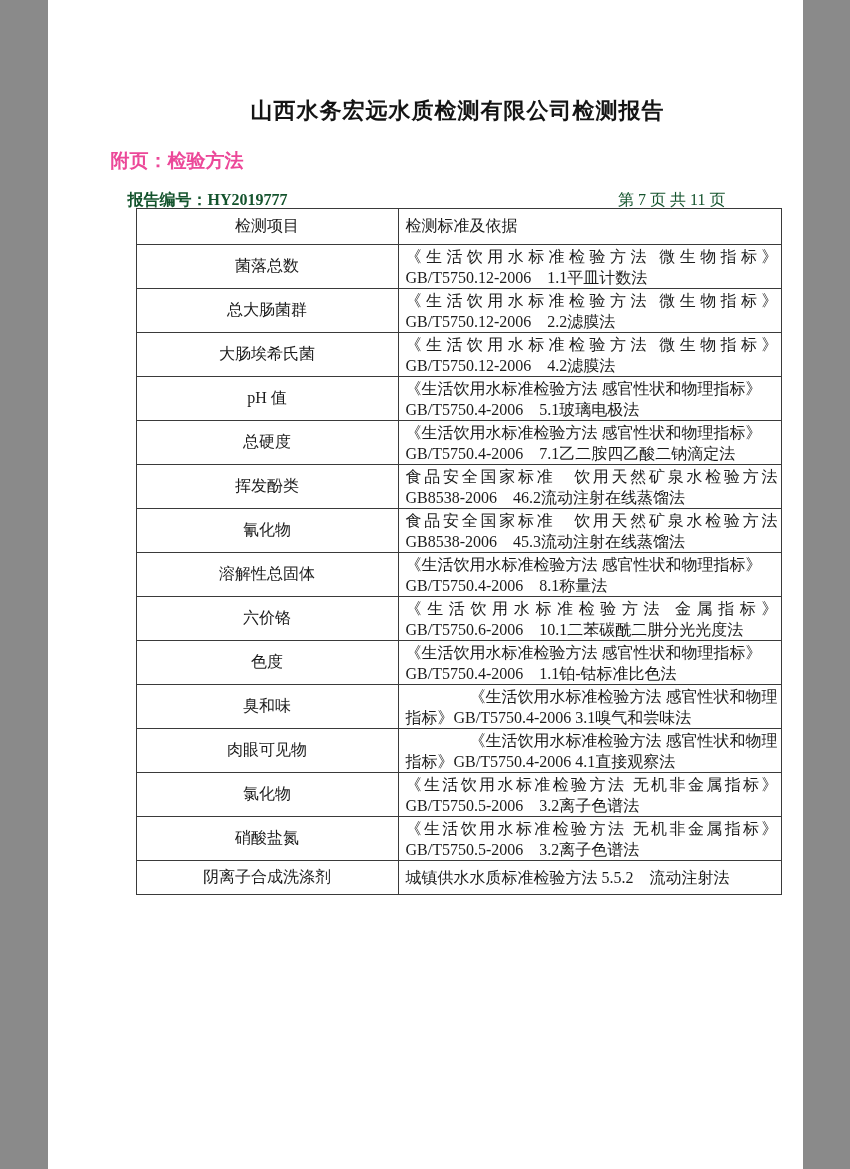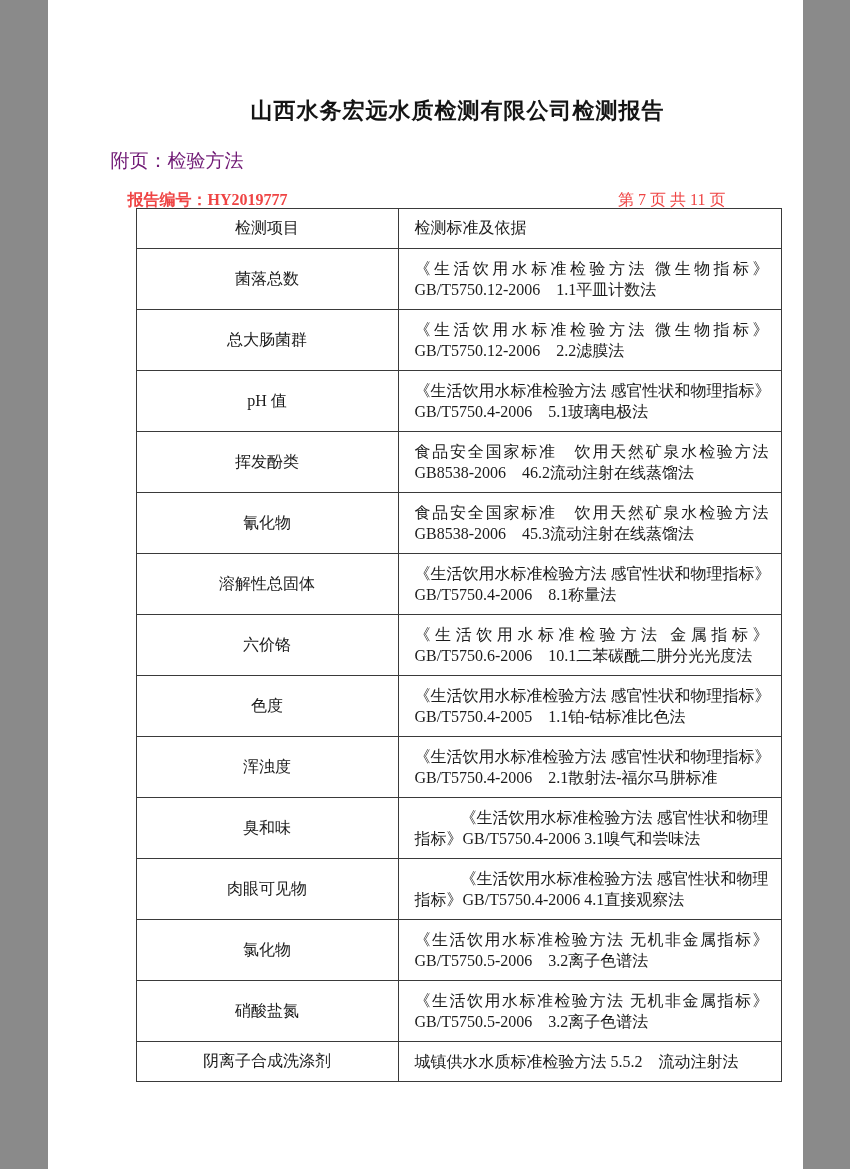--- a/index.html
+++ b/index.html
@@ -31,49 +31,49 @@
     font-weight: 700;
     font-size: 22px;
     letter-spacing: 1px;
     color: #141414;
   }
   .attachment {
     position: absolute;
     top: 148px;
     left: 63px;
     font-family: "Liberation Sans", sans-serif;
-    font-weight: 400;
+    font-weight: 700;
     font-size: 19px;
-    color: #701a75;
+    color: #ec4899;
   }
   .report-line {
     position: absolute;
     top: 190px;
     left: 80px;
     right: 77px;
     height: 24px;
     font-size: 16px;
-    color: #ef4444;
+    color: #14532d;
   }
   .report-no { position: absolute; left: 0; top: 0; font-weight: 600; }
   .page-ind  { position: absolute; right: 0; top: 0; }
 
   table.methods {
     position: absolute;
     top: 208px;
     left: 88px;
     width: 645px;
     border-collapse: collapse;
     table-layout: fixed;
     font-size: 16px;
     color: #1c1c1c;
   }
   table.methods td {
     border: 1px solid #3a3a3a;
-    padding: 9px;
+    padding: 0;
     vertical-align: middle;
     overflow: hidden;
   }
   col.c-item   { width: 262px; }
   col.c-method { width: 383px; }
   tr.hdr       { height: 36px; }
   tr.row       { height: 44px; }
   tr.row.single{ height: 34px; }
   td.item {
     text-align: center;
@@ -140,31 +140,49 @@
     <td class="item">总大肠菌群</td>
     <td class="method">
       <div class="pad">
               <div class="mline just">《生活饮用水标准检验方法 微生物指标》</div>
               <div class="mline">GB/T5750.12-2006　2.2滤膜法</div>
             </div>
     </td>
   </tr>
 
 
+  <tr class="row">
+    <td class="item">大肠埃希氏菌</td>
+    <td class="method">
+      <div class="pad">
+              <div class="mline just">《生活饮用水标准检验方法 微生物指标》</div>
+              <div class="mline">GB/T5750.12-2006　4.2滤膜法</div>
+            </div>
+    </td>
+  </tr>
 
   <tr class="row">
     <td class="item">pH 值</td>
     <td class="method">
       <div class="pad">
               <div class="mline">《生活饮用水标准检验方法 感官性状和物理指标》</div>
               <div class="mline">GB/T5750.4-2006　5.1玻璃电极法</div>
             </div>
     </td>
   </tr>
 
+  <tr class="row">
+    <td class="item">总硬度</td>
+    <td class="method">
+      <div class="pad">
+              <div class="mline">《生活饮用水标准检验方法 感官性状和物理指标》</div>
+              <div class="mline">GB/T5750.4-2006　7.1乙二胺四乙酸二钠滴定法</div>
+            </div>
+    </td>
+  </tr>
 
   <tr class="row">
     <td class="item">挥发酚类</td>
     <td class="method">
       <div class="pad">
               <div class="mline just">食品安全国家标准　饮用天然矿泉水检验方法</div>
               <div class="mline">GB8538-2006　46.2流动注射在线蒸馏法</div>
             </div>
     </td>
   </tr>
@@ -198,34 +216,25 @@
             </div>
     </td>
   </tr>
 
 
   <tr class="row">
     <td class="item">色度</td>
     <td class="method">
       <div class="pad">
               <div class="mline">《生活饮用水标准检验方法 感官性状和物理指标》</div>
-              <div class="mline">GB/T5750.4-2005　1.1铂-钴标准比色法</div>
-            </div>
-    </td>
-  </tr>
-
-  <tr class="row">
-    <td class="item">浑浊度</td>
-    <td class="method">
-      <div class="pad">
-              <div class="mline">《生活饮用水标准检验方法 感官性状和物理指标》</div>
-              <div class="mline">GB/T5750.4-2006　2.1散射法-福尔马肼标准</div>
-            </div>
-    </td>
-  </tr>
+              <div class="mline">GB/T5750.4-2006　1.1铂-钴标准比色法</div>
+            </div>
+    </td>
+  </tr>
+
 
   <tr class="row">
     <td class="item">臭和味</td>
     <td class="method">
       <div class="pad">
               <div class="mline cent">《生活饮用水标准检验方法 感官性状和物理</div>
               <div class="mline">指标》GB/T5750.4-2006 3.1嗅气和尝味法</div>
             </div>
     </td>
   </tr>

